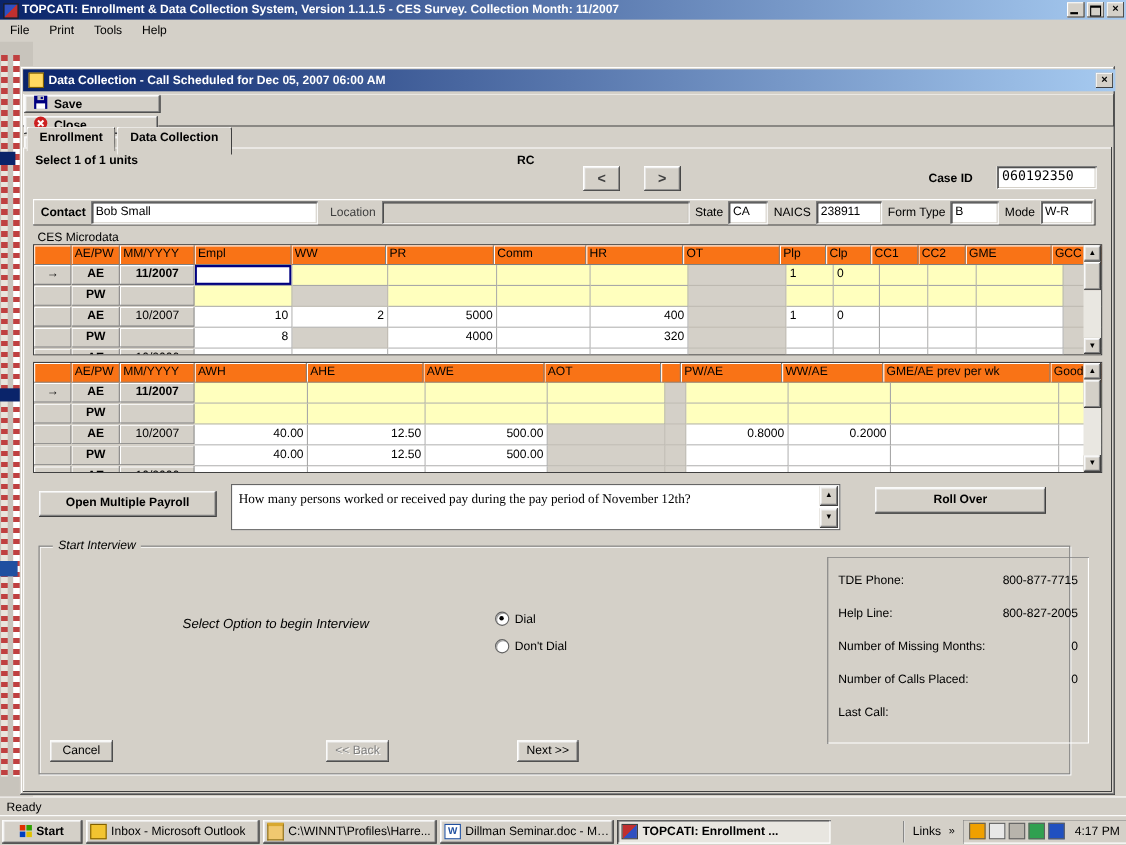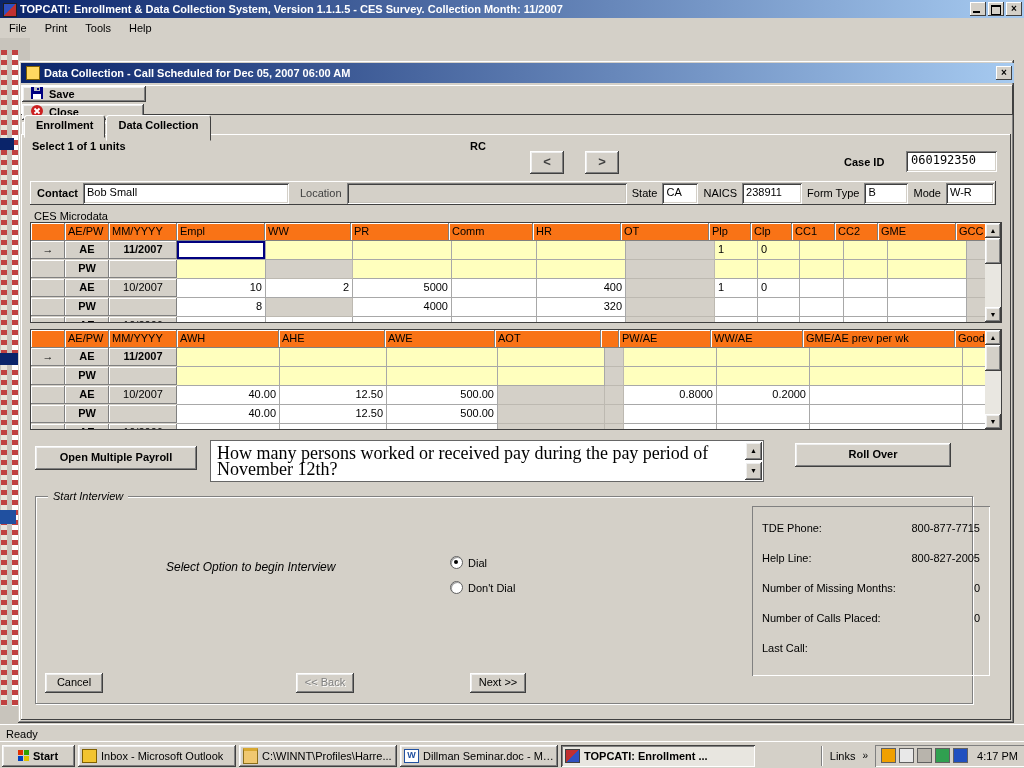--- a/index.html
+++ b/index.html
@@ -54,21 +54,21 @@
   .bg-f{background:#fff;box-shadow:inset 0 0 0 2px #000080;}
   .al-r{text-align:right;}
   .al-l{text-align:left;}
   .al-c{text-align:center;}
   .vscroll{position:absolute;right:0;top:0;bottom:0;width:16px;background:#e9e7e1;}
   .sbtn{position:absolute;left:0;width:16px;height:15px;font-size:7px;text-align:center;line-height:15px;}
   .sup{top:0;}
   .sdown{bottom:0;}
   .sthumb{position:absolute;top:15px;left:0;width:16px;height:26px;}
   .qbox{background:#fff;border:1px solid #666;}
-  .qtext{position:absolute;left:6px;top:4px;right:22px;font-family:"Liberation Serif",serif;font-size:18px;line-height:16px;}
+  .qtext{position:absolute;left:6px;top:4px;right:22px;font-family:"Liberation Serif",serif;font-size:12px;line-height:16px;}
   .qspin{position:absolute;right:1px;top:1px;bottom:1px;width:17px;}
   .spbtn{position:absolute;left:0;width:17px;height:18px;font-size:7px;text-align:center;line-height:18px;}
   .pushbtn{text-align:center;line-height:19px;}
   .pushbtn.big{line-height:23px;font-weight:bold;}
   .disabled{color:#808080;text-shadow:1px 1px 0 #fff;}
   .group{border:1px solid #808080;box-shadow:inset 1px 1px 0 #fff,1px 1px 0 #fff;}
   .legend{position:absolute;top:-7px;left:12px;background:#d4d0c8;padding:0 5px;font-style:italic;}
   .radio-row{display:flex;align-items:center;}
   .radio{display:inline-block;width:11px;height:11px;border-radius:50%;background:#fff;border:1px solid #606060;box-shadow:inset 1px 1px #a0a0a0;position:relative;margin-right:5px;flex:none;}
   .radio.checked::after{content:"";position:absolute;left:3px;top:3px;width:4px;height:4px;border-radius:50%;background:#000;}

